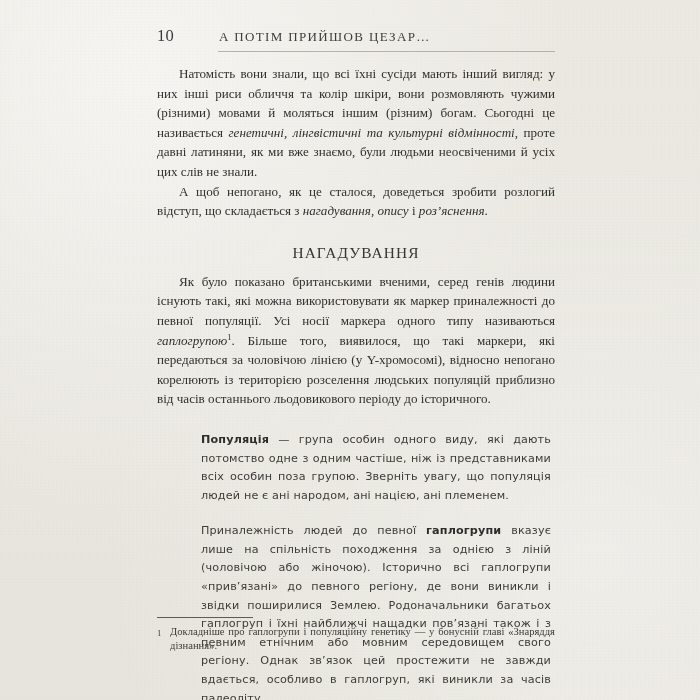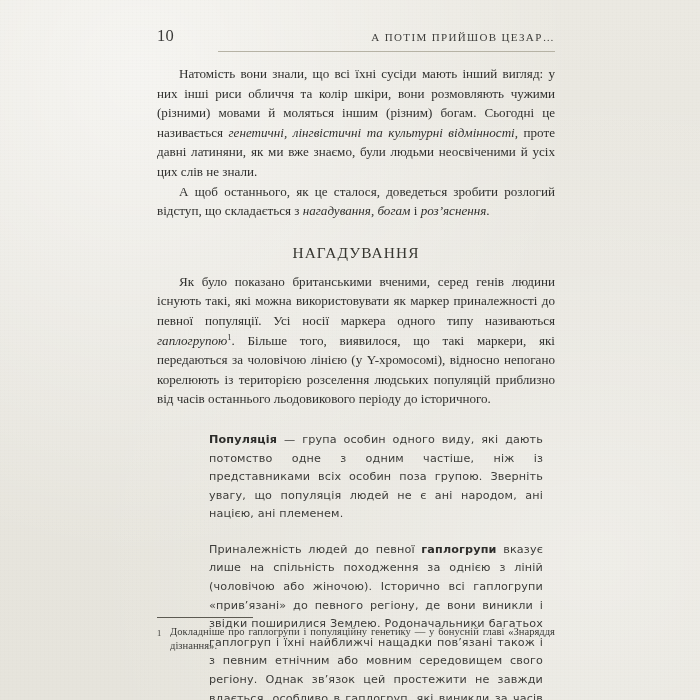--- a/index.html
+++ b/index.html
@@ -57,22 +57,22 @@
     font-size: 16.5px;
     line-height: 20px;
     letter-spacing: 0.3px;
     color: #3a3a38;
   }
   .runtitle {
     position: absolute;
     left: 62px;
     right: 0;
     top: 2px;
-    text-align: right;
-    font-size: 11px;
+    text-align: left;
+    font-size: 13px;
     line-height: 18px;
     letter-spacing: 1.35px;
     color: #3d3d3a;
     white-space: nowrap;
   }
   .runrule {
     position: absolute;
     left: 61px;
     right: 0;
     top: 25px;
@@ -115,21 +115,21 @@
     color: #35352f;
     font-family: "Liberation Serif", serif;
   }
 
   
   .inset {
     margin: 22px 0 0 40px;
     width: 358px;
   }
   p.inset-para {
-    margin: 12px;
+    margin: 4px;
     font-family: "DejaVu Sans", sans-serif;
     font-size: 11.2px;
     line-height: 18.6px;
     text-align: justify;
     color: #3b3b38;
     letter-spacing: 0.15px;
   }
   p.inset-para + p.inset-para {
     margin-top: 17px;
   }
@@ -180,21 +180,21 @@
     <div class="runhead">
       <div class="folio">10</div>
       <div class="runtitle">А ПОТІМ ПРИЙШОВ ЦЕЗАР…</div>
       <div class="runrule"></div>
     </div>
 
     <div class="body-block">
 
       <p class="body"><span>Натомість вони знали, що всі їхні сусіди мають інший вигляд: у них інші риси обличчя та колір шкіри, вони розмовляють чужими (різними) мовами й моляться іншим (різним) богам. Сьогодні це називається </span><em>генетичні, лінгвістичні та культурні відмінності</em><span>, проте давні латиняни, як ми вже знаємо, були людьми неосвіченими й усіх цих слів не знали.</span></p>
 
-      <p class="body"><span>А щоб останнього, як це сталося, доведеться зробити розлогий відступ, що складається з </span><em>нагадування</em><span>, </span><em>богам</em><span> і </span><em>роз’яснення</em><span>.</span></p>
+      <p class="body"><span>А щоб непогано, як це сталося, доведеться зробити розлогий відступ, що складається з </span><em>нагадування</em><span>, </span><em>опису</em><span> і </span><em>роз’яснення</em><span>.</span></p>
 
       <h2 class="section-heading">НАГАДУВАННЯ</h2>
 
 
       <p class="body"><span>Як було показано британськими вченими, серед генів людини існують такі, які можна використовувати як маркер приналежності до певної популяції. Усі носії маркера одного типу називаються </span><em>гаплогрупою</em><sup>1</sup><span>. Більше того, виявилося, що такі маркери, які передаються за чоловічою лінією (у Y-хромосомі), відносно непогано корелюють із територією розселення людських популяцій приблизно від часів останнього льодовикового періоду до історичного.</span></p>
 
 
     </div>
 
     <div class="inset">

